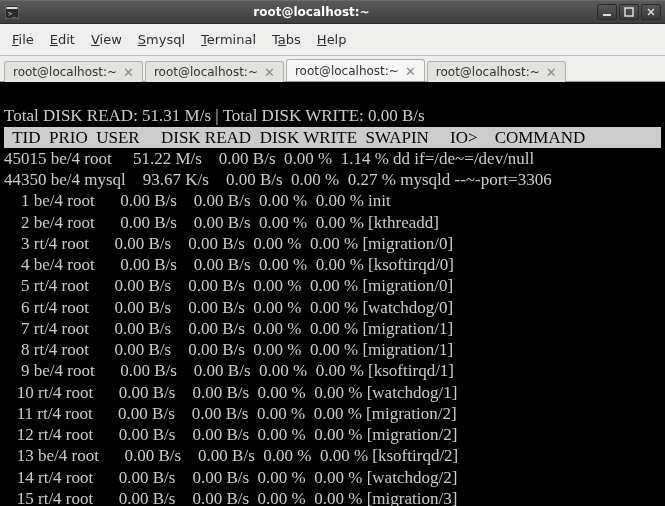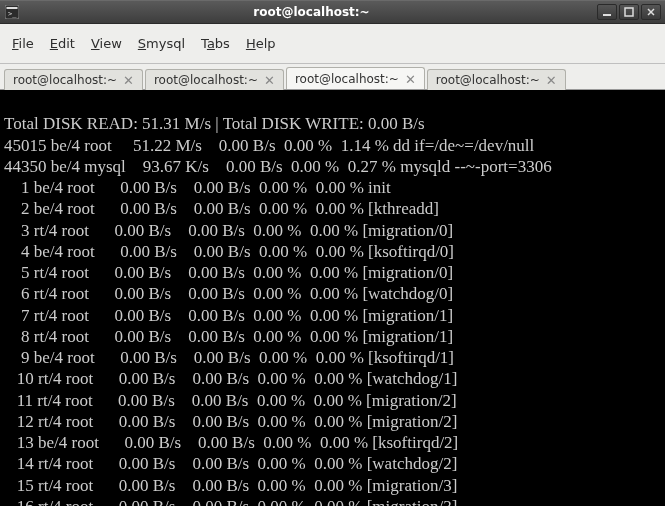--- a/index.html
+++ b/index.html
@@ -35,21 +35,21 @@
 .titlebar-btn {
   width: 20px; height: 16px;
   display: flex; align-items: center; justify-content: center;
   background: linear-gradient(to bottom, #555 0%, #3a3a3a 100%);
   border: 1px solid #2a2a2a;
   border-radius: 2px;
   color: #ddd; font-size: 11px; line-height: 1;
   cursor: pointer;
 }
 .menubar {
-  height: 40px;
+  height: 32px;
   background: #eeeeec;
   border-bottom: 1px solid #bfbfbf;
   display: flex;
   align-items: center;
   padding: 0 4px;
   font-size: 13px;
   color: #2e2e2e;
 }
 .menu-item {
   padding: 2px 8px;
@@ -139,20 +139,21 @@
         </svg>
     </div>
   </div>
 </div>
 
 <div class="menubar">
   <div class="menu-item"><span class="u">F</span><span>ile</span></div>
   <div class="menu-item"><span class="u">E</span><span>dit</span></div>
   <div class="menu-item"><span class="u">V</span><span>iew</span></div>
   <div class="menu-item"><span class="u">S</span><span>mysql</span></div>
+  <div class="menu-item"><span class="u">T</span><span>erminal</span></div>
   <div class="menu-item">T<span class="u">a</span><span>bs</span></div>
   <div class="menu-item"><span class="u">H</span><span>elp</span></div>
 </div>
 
 <div class="tabbar" id="tabbar">
     <div class="tab">
       <span>root@localhost:~</span>
       <span class="tab-close">✕</span>
     </div>
     <div class="tab">
@@ -164,21 +165,21 @@
       <span class="tab-close">✕</span>
     </div>
     <div class="tab">
       <span>root@localhost:~</span>
       <span class="tab-close">✕</span>
     </div>
   </div>
 
 <div class="terminal">
 <span class="term-summary">Total DISK READ: 51.31 M/s | Total DISK WRITE: 0.00 B/s</span>
-<span id="rows">45015 be/4 root     51.22 M/s    0.00 B/s  0.00 %  1.14 % dd if=/de~=/dev/null
+<span class="term-header">  TID  PRIO  USER     DISK READ  DISK WRITE  SWAPIN     IO&gt;    COMMAND          </span><span id="rows">45015 be/4 root     51.22 M/s    0.00 B/s  0.00 %  1.14 % dd if=/de~=/dev/null
 44350 be/4 mysql    93.67 K/s    0.00 B/s  0.00 %  0.27 % mysqld --~-port=3306
     1 be/4 root      0.00 B/s    0.00 B/s  0.00 %  0.00 % init
     2 be/4 root      0.00 B/s    0.00 B/s  0.00 %  0.00 % [kthreadd]
     3 rt/4 root      0.00 B/s    0.00 B/s  0.00 %  0.00 % [migration/0]
     4 be/4 root      0.00 B/s    0.00 B/s  0.00 %  0.00 % [ksoftirqd/0]
     5 rt/4 root      0.00 B/s    0.00 B/s  0.00 %  0.00 % [migration/0]
     6 rt/4 root      0.00 B/s    0.00 B/s  0.00 %  0.00 % [watchdog/0]
     7 rt/4 root      0.00 B/s    0.00 B/s  0.00 %  0.00 % [migration/1]
     8 rt/4 root      0.00 B/s    0.00 B/s  0.00 %  0.00 % [migration/1]
     9 be/4 root      0.00 B/s    0.00 B/s  0.00 %  0.00 % [ksoftirqd/1]

